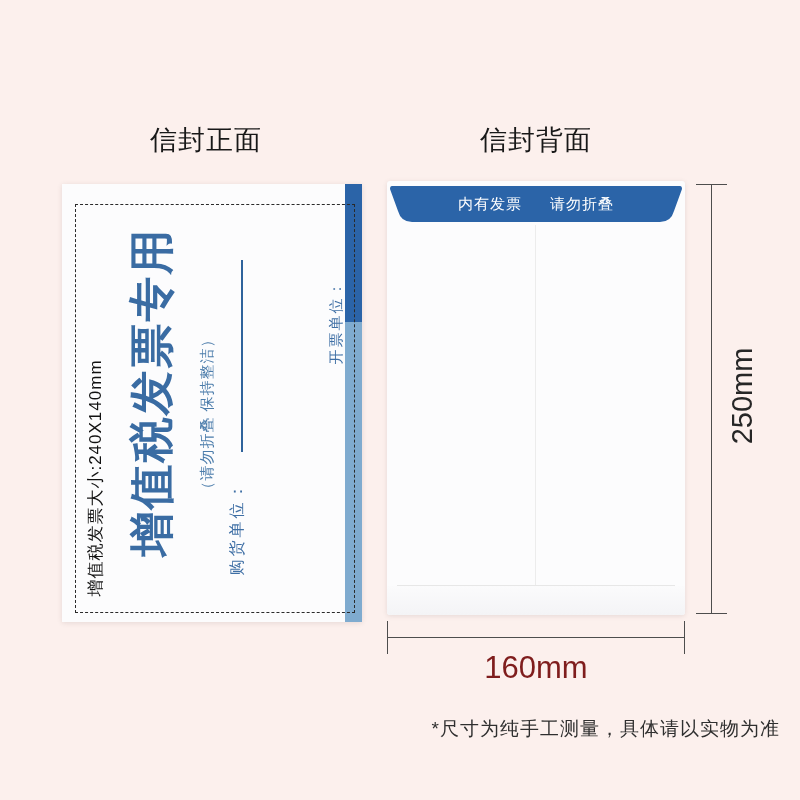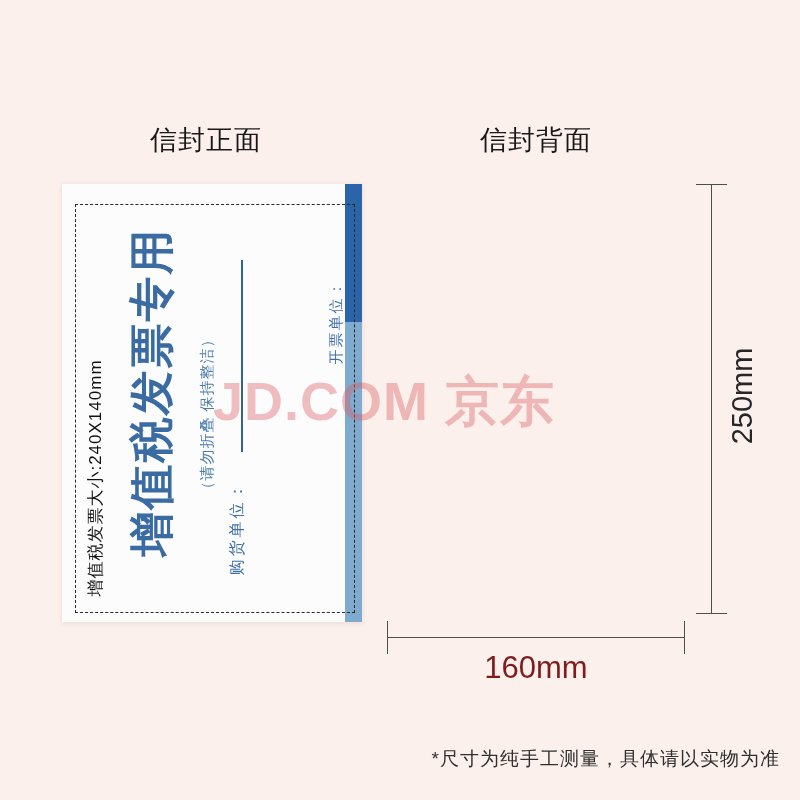--- a/index.html
+++ b/index.html
@@ -93,21 +93,21 @@
   
   .watermark{
     position:absolute;left:213px;top:366px;
     font-size:54px;font-weight:bold;letter-spacing:1px;
     color:rgba(221,95,99,0.40);
     z-index:5;
   }
   
   .disclaimer{
     position:absolute;right:20px;top:716px;
-    font-size:19px;color:#2f2f2f;letter-spacing:1px;margin-top:30px;
+    font-size:19px;color:#2f2f2f;letter-spacing:1px;
   }
 </style>
 </head>
 <body>
 
 <div class="stage">
 
   <div class="sec-title" style="left:150px;top:122px;">信封正面</div>
   <div class="sec-title" style="left:480px;top:122px;">信封背面</div>
 
@@ -119,28 +119,39 @@
     <div class="rot env-main">增值税发票专用</div>
     <div class="rot env-sub">（请勿折叠 保持整洁）</div>
 
     <div class="buyer-line"></div>
     <div class="rot buyer-label">购货单位：</div>
     <div class="rot issuer-label">开票单位：</div>
 
     <div class="rot size-note">增值税发票大小:240X140mm</div>
   </div>
 
+  <div class="back-card">
+    <svg class="flap-svg" width="294" height="38">
+      <path d="M3 1 L291 1 Q293 1 293 4 L285 26 Q282 37 271 37 L23 37 Q12 37 9 26 L1 4 Q1 1 3 1 Z" fill="#2b64a8"></path>
+    </svg>
+    <div class="flap-text">
+      <span>内有发票</span>
+      <span>请勿折叠</span>
+    </div>
+    <div class="seam"></div>
+    <div class="fold-zone"></div>
+    <div class="fold-line"></div>
+  </div>
 
   <div class="vdim-line"></div>
   <div class="vdim-tick-top"></div>
   <div class="vdim-tick-bottom"></div>
   <div class="rot vdim-label">250mm</div>
 
   <div class="hdim-line"></div>
   <div class="hdim-tick-left"></div>
   <div class="hdim-tick-right"></div>
   <div class="hdim-label">160mm</div>
 
-  <div class="watermark">JD.COM 京东</div>
 
   <div class="disclaimer">*尺寸为纯手工测量，具体请以实物为准</div>
 
 </div>
 
 </body></html>

